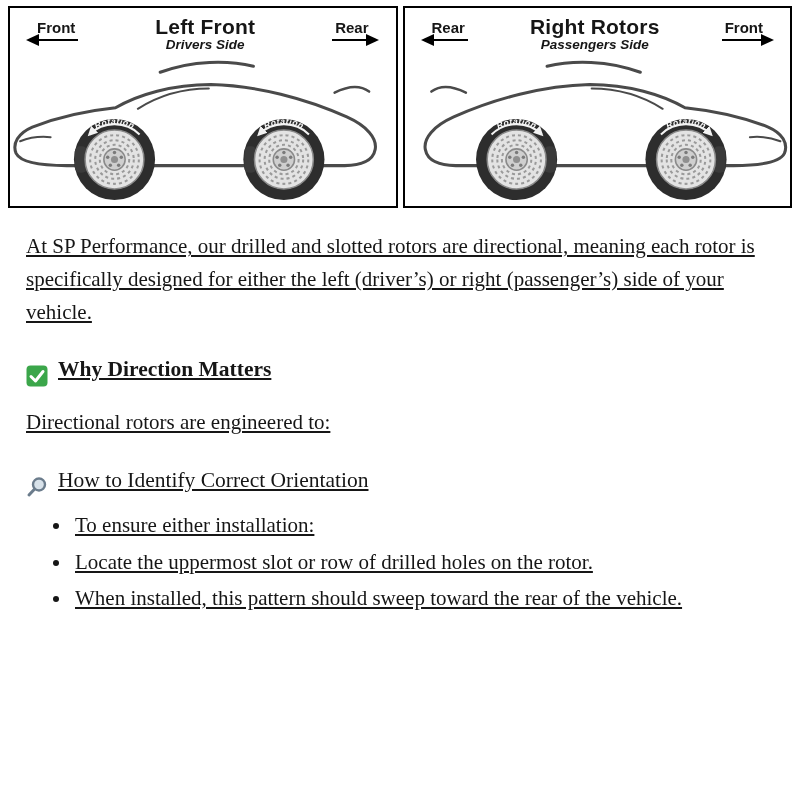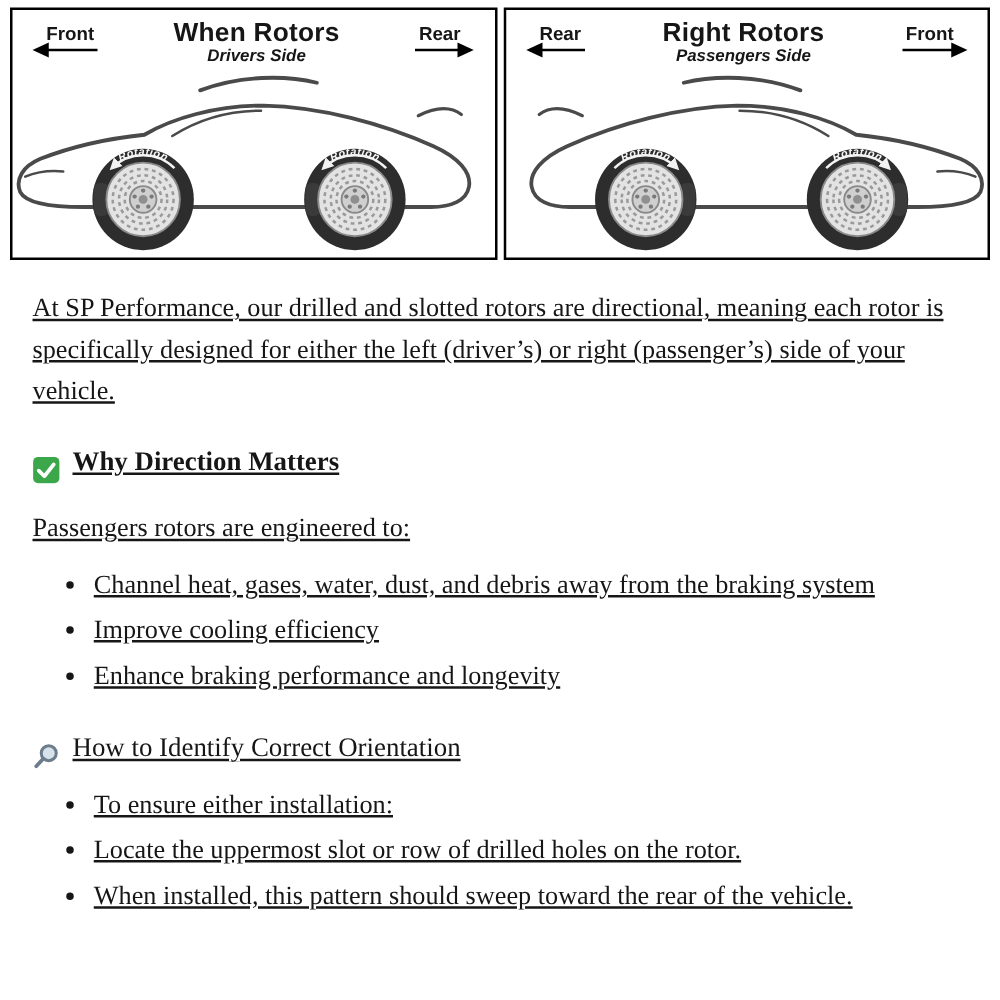--- a/index.html
+++ b/index.html
@@ -55,21 +55,21 @@
 <div class="page">
 
   <div class="diagram">
 
     <div class="panel">
       <div class="panel-header">
         <div class="dir-arrow left">
           <span>Front</span>
         </div>
         <div class="panel-titleblock">
-          <div class="panel-title">When Rotors</div>
+          <div class="panel-title">Left Front</div>
           <div class="panel-subtitle">Drivers Side</div>
         </div>
         <div class="dir-arrow right">
           <span>Rear</span>
         </div>
       </div>
 
       <svg class="car-svg" viewBox="0 0 380 152">
         <defs>
           <g id="rotorL">
@@ -176,27 +176,22 @@
     <div class="sec-heading bold">
       <span class="icon-badge">
         <svg viewBox="0 0 22 22" width="22" height="22">
           <rect x="0.5" y="0.5" width="21" height="21" rx="4" fill="#3ba64a"></rect>
           <path d="M5,11.5 L9.5,16 L17,6.5" fill="none" stroke="#ffffff" stroke-width="3" stroke-linecap="round" stroke-linejoin="round"></path>
         </svg>
       </span>
       <span>Why Direction Matters</span>
     </div>
 
-    <p class="lead">Passengers rotors are engineered to:</p>
-
-    <ul class="bullets">
-      <li>Channel heat, gases, water, dust, and debris away from the braking system</li>
-      <li>Improve cooling efficiency</li>
-      <li>Enhance braking performance and longevity</li>
-    </ul>
+    <p class="lead">Directional rotors are engineered to:</p>
+
 
     <div class="sec-heading">
       <span class="icon-badge">
         <svg viewBox="0 0 22 22" width="22" height="22">
           <circle cx="13" cy="8.5" r="6" fill="#d8e2ea" stroke="#6b7c8c" stroke-width="2.4"></circle>
           <line x1="8.4" y1="13.2" x2="3" y2="19" stroke="#6b7c8c" stroke-width="3" stroke-linecap="round"></line>
         </svg>
       </span>
       <span>How to Identify Correct Orientation</span>
     </div>

